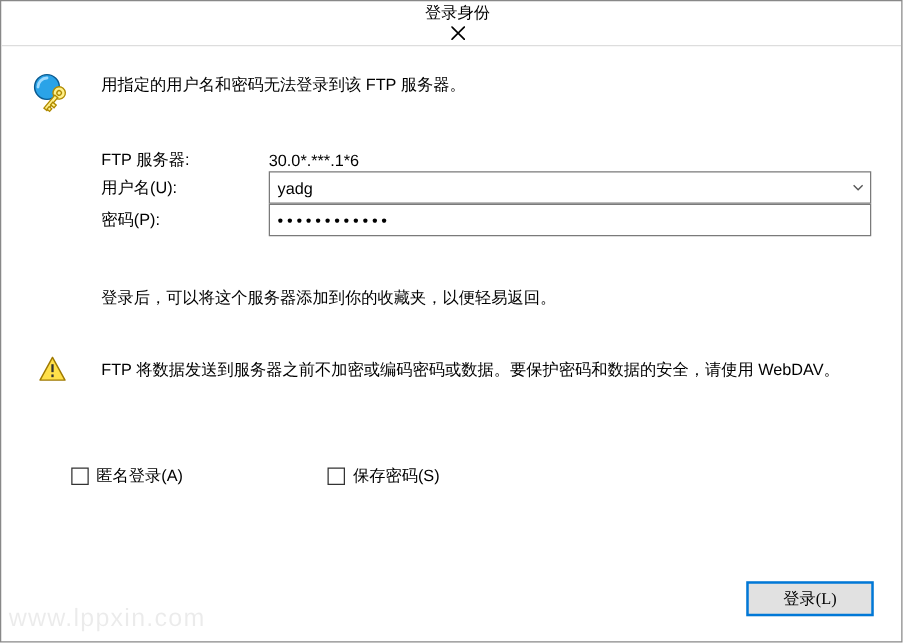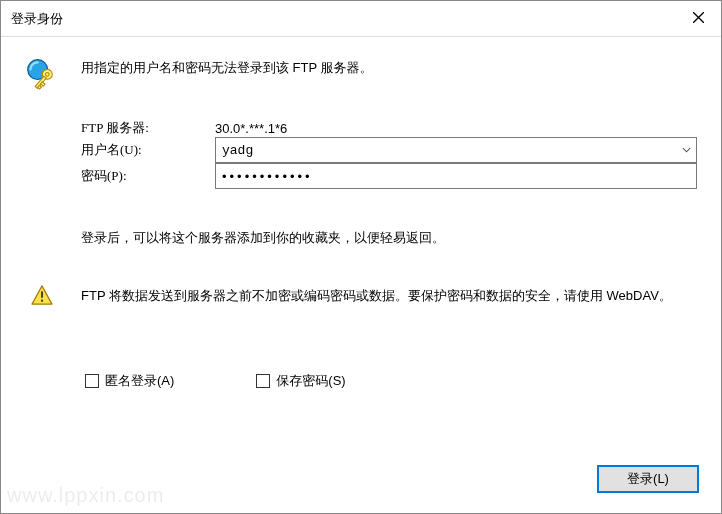--- a/index.html
+++ b/index.html
@@ -14,20 +14,21 @@
     position: relative;
     border: 1px solid #888;
   }
   .titlebar {
     height: 36px;
     display: flex;
     align-items: center;
     justify-content: space-between;
     padding: 0 0 0 10px;
     border-bottom: 1px solid #ddd;
+    flex-direction: column;
   }
   .titlebar .title {
     font-size: 13px;
     color: #000;
   }
   .titlebar .close {
     width: 46px;
     height: 36px;
     display: flex;
     align-items: center;
@@ -59,38 +60,37 @@
   }
   .form-row {
     display: flex;
     align-items: center;
   }
   .form-row.first { margin-top: 22px; }
   .label-cell {
     width: 134px;
     flex: none;
     color: #000;
-    font-family: Liberation Serif, serif;
   }
   .value-cell {
     flex: 1;
   }
   .static-val {
     color: #000;
   }
   .combo {
     width: 100%;
     position: relative;
   }
   .combo input {
     width: 100%;
     height: 26px;
     padding: 2px 24px 2px 6px;
     border: 1px solid #7a7a7a;
-    font-family: Liberation Mono, monospace;
+    font-family: Liberation Sans, sans-serif;
     font-size: 13px;
     outline: none;
   }
   .combo .chev {
     position: absolute;
     right: 6px;
     top: 50%;
     transform: translateY(-50%);
     pointer-events: none;
   }
@@ -125,48 +125,48 @@
   }
   .warn-text {
     flex: 1;
     color: #000;
     line-height: 1.7;
   }
   .check-row {
     display: flex;
     align-items: center;
     margin-top: 64px;
-    padding-left: 84px;
+    padding-left: 56px;
   }
   .chk {
     display: flex;
     align-items: center;
     cursor: pointer;
     user-select: none;
   }
-  .chk + .chk { margin-left: 82px; }
+  .chk + .chk { margin-left: 116px; }
   .chk .box {
     width: 14px; height: 14px;
     border: 1px solid #333;
     margin-right: 6px;
     background: #fff;
   }
   .btn-row {
     position: absolute;
     right: 22px;
     bottom: 20px;
     display: flex;
     gap: 12px;
   }
   .btn {
     min-width: 102px;
     height: 28px;
     background: #e1e1e1;
     border: 1px solid #adadad;
-    font-family: Liberation Sans, sans-serif;
+    font-family: Liberation Serif, serif;
     font-size: 13px;
     cursor: pointer;
     display: flex;
     align-items: center;
     justify-content: center;
   }
   .btn.primary {
     border: 2px solid #0078d7;
     background: #e1e1e1;
   }

